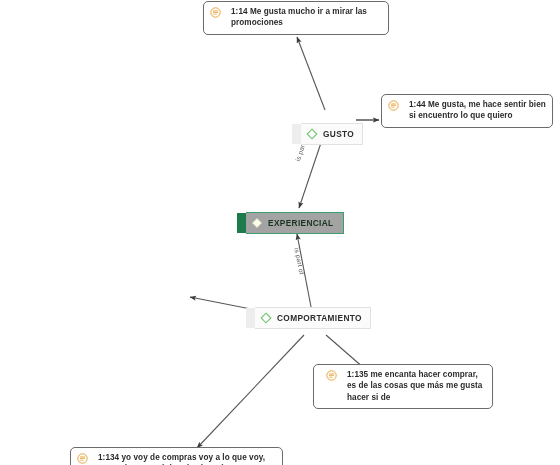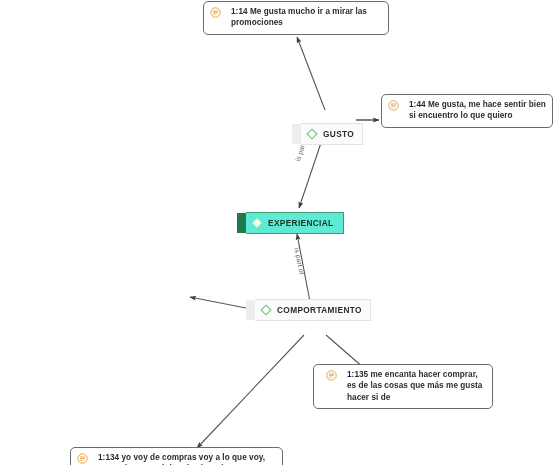--- a/index.html
+++ b/index.html
@@ -91,21 +91,21 @@
   .node.plain .band { background: #ededed; }
   .node.plain .body {
     background: #fbfbfb;
     border: 1px solid #e2e2e2;
     border-left: none;
   }
   .node.plain { border: none; }
 
   .node.accent .band { background: #1d7a4b; }
   .node.accent .body {
-    background: #5eead4;
+    background: #a3a3a3;
     border: 1px solid #3f9e6d;
     border-left: none;
   }
   .node.accent .label { color: #17331f; }
 
   
   .edge-label {
     position: absolute;
     font-size: 6.6px;
     color: #5b5b5b;
@@ -198,21 +198,21 @@
   <div class="node accent" style="left:237px; top:213px; width:107px;">
     <div class="band"></div>
     <div class="body">
       <svg class="diamond" viewBox="0 0 20 20">
         <path d="M10 2.5 L17.5 10 L10 17.5 L2.5 10 Z" fill="#fbfde9" stroke="#dfe9c0" stroke-width="1.2"></path>
       </svg>
       <span class="label">EXPERIENCIAL</span>
     </div>
   </div>
 
-  <div class="node plain" style="left:246px; top:300px; width:107px;text-align:center;">
+  <div class="node plain" style="left:246px; top:308px; width:107px;text-align:center;">
     <div class="band"></div>
     <div class="body">
       <svg class="diamond" viewBox="0 0 20 20">
         <path d="M10 2 L18 10 L10 18 L2 10 Z" fill="#ffffff" stroke="#6ec36e" stroke-width="1.8"></path>
       </svg>
       <span class="label">COMPORTAMIENTO</span>
     </div>
   </div>
 
 </div>

